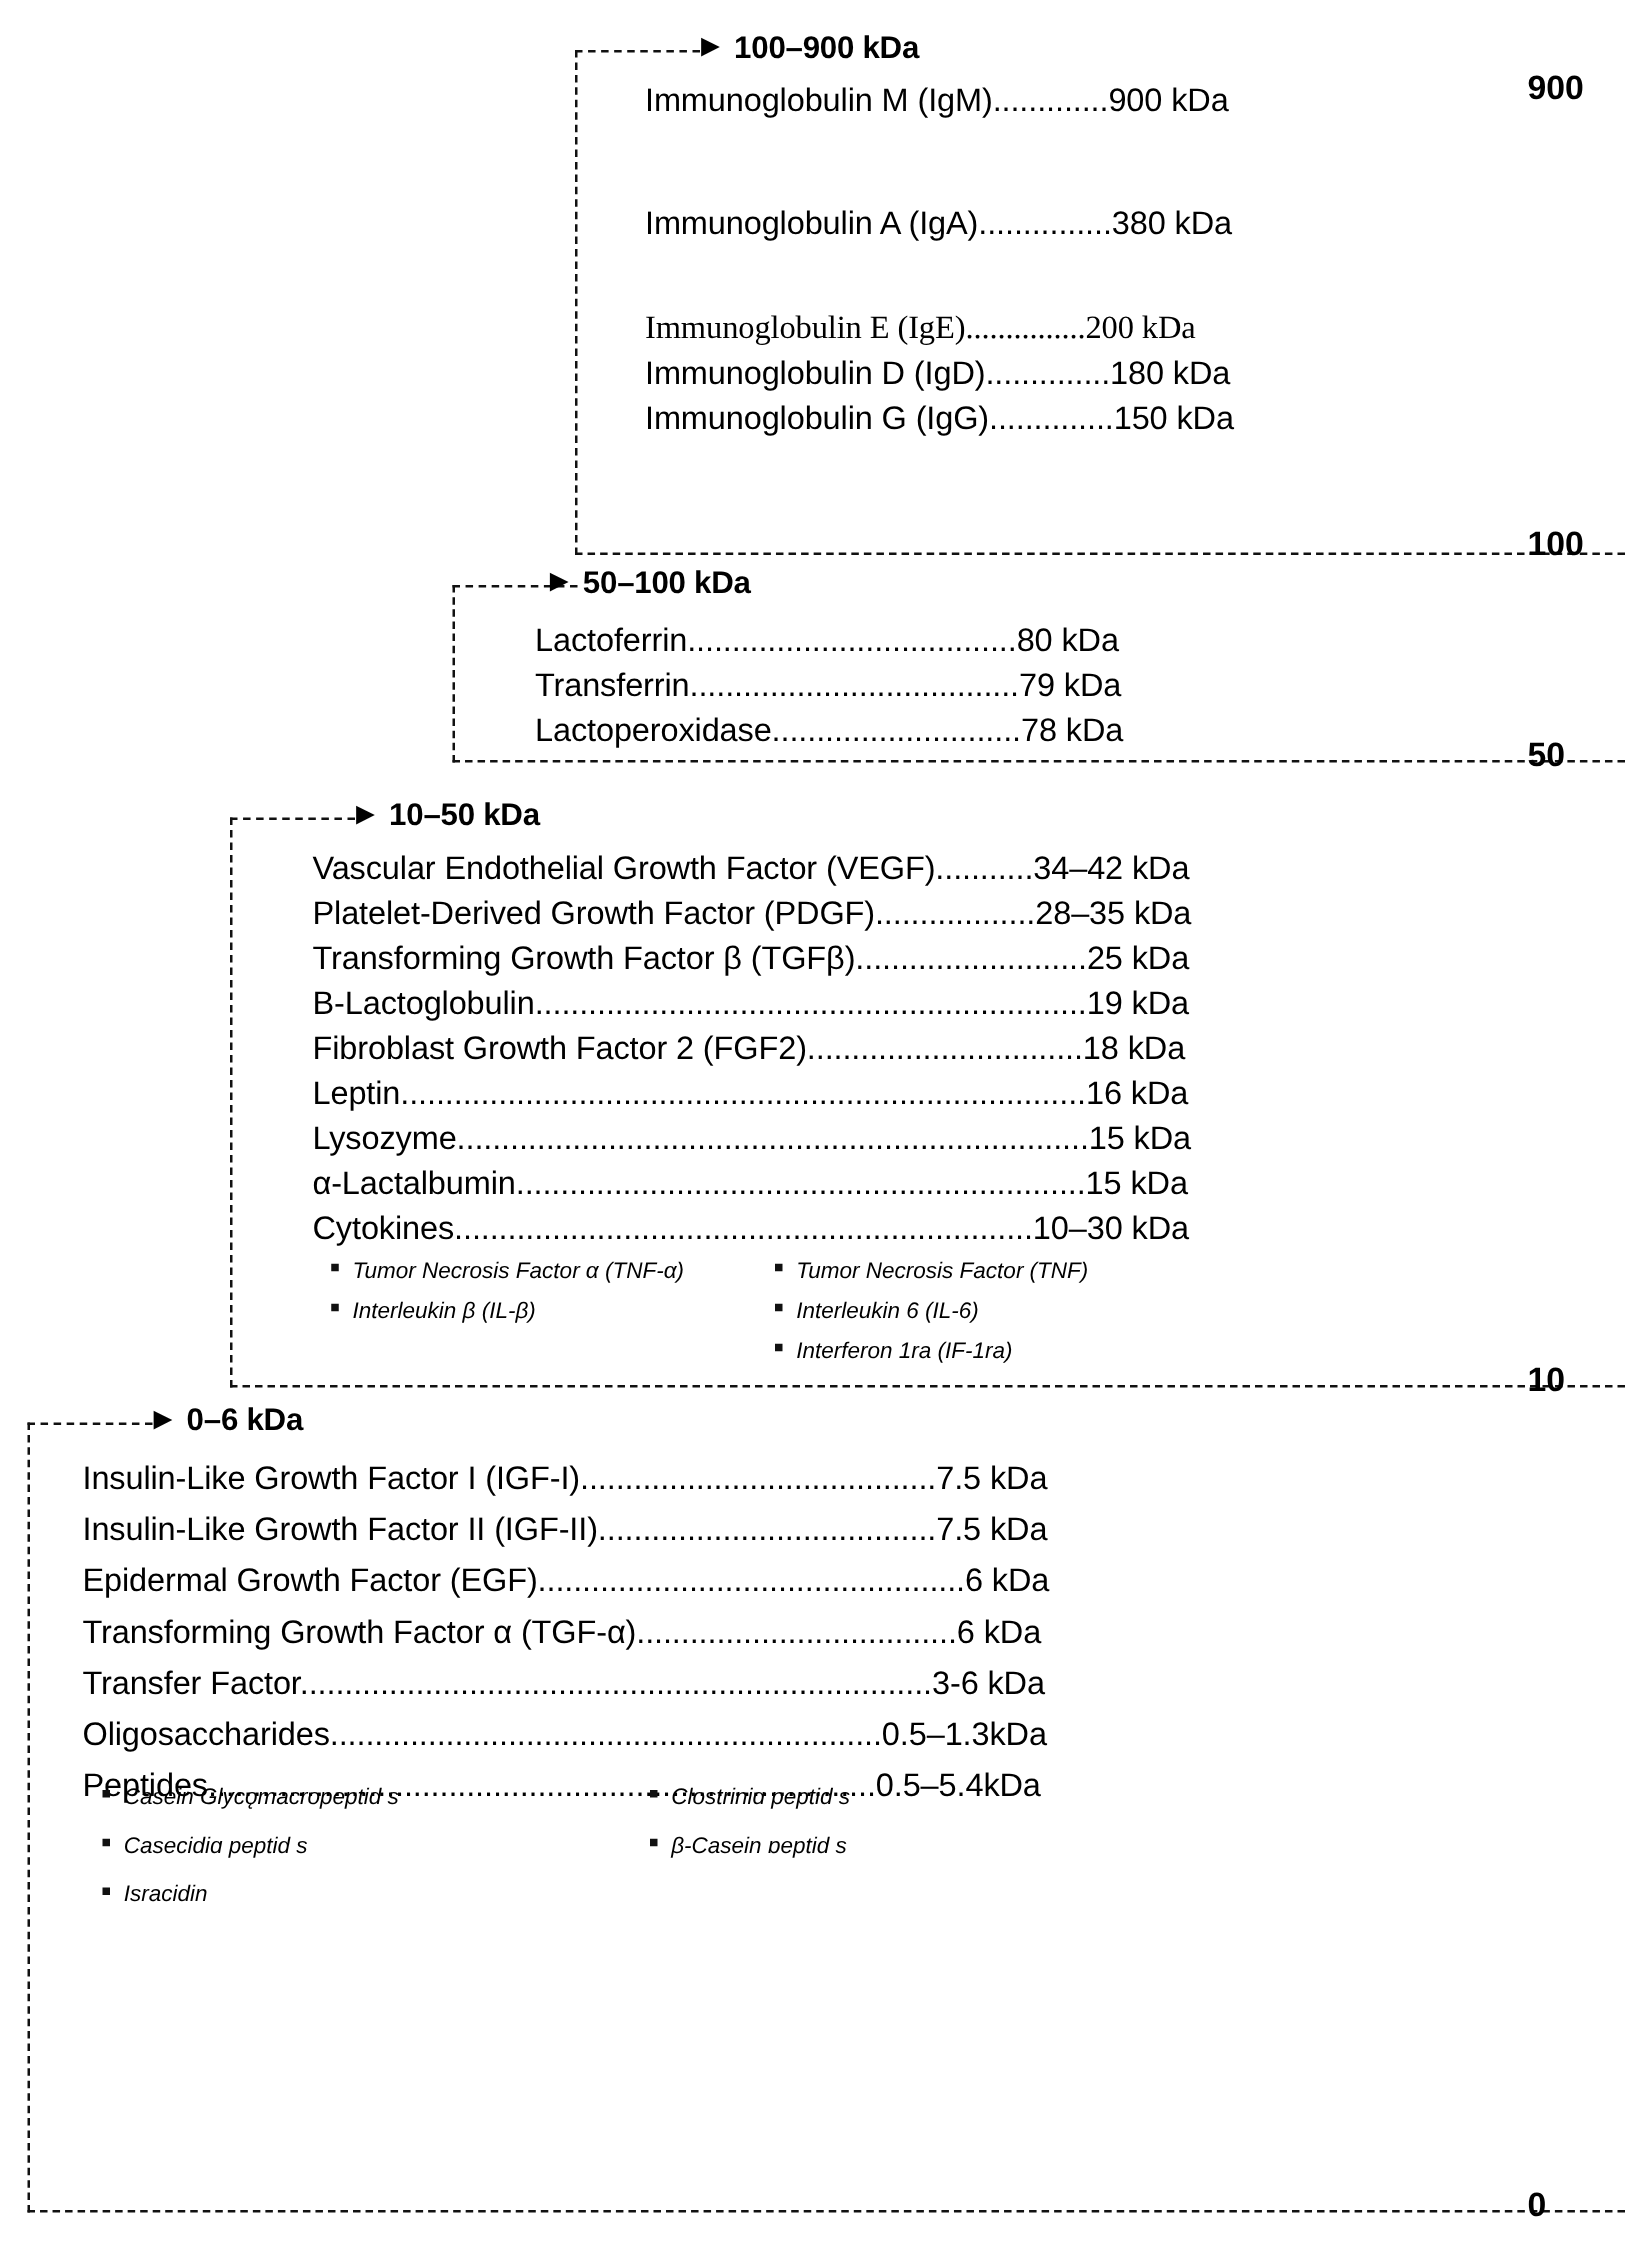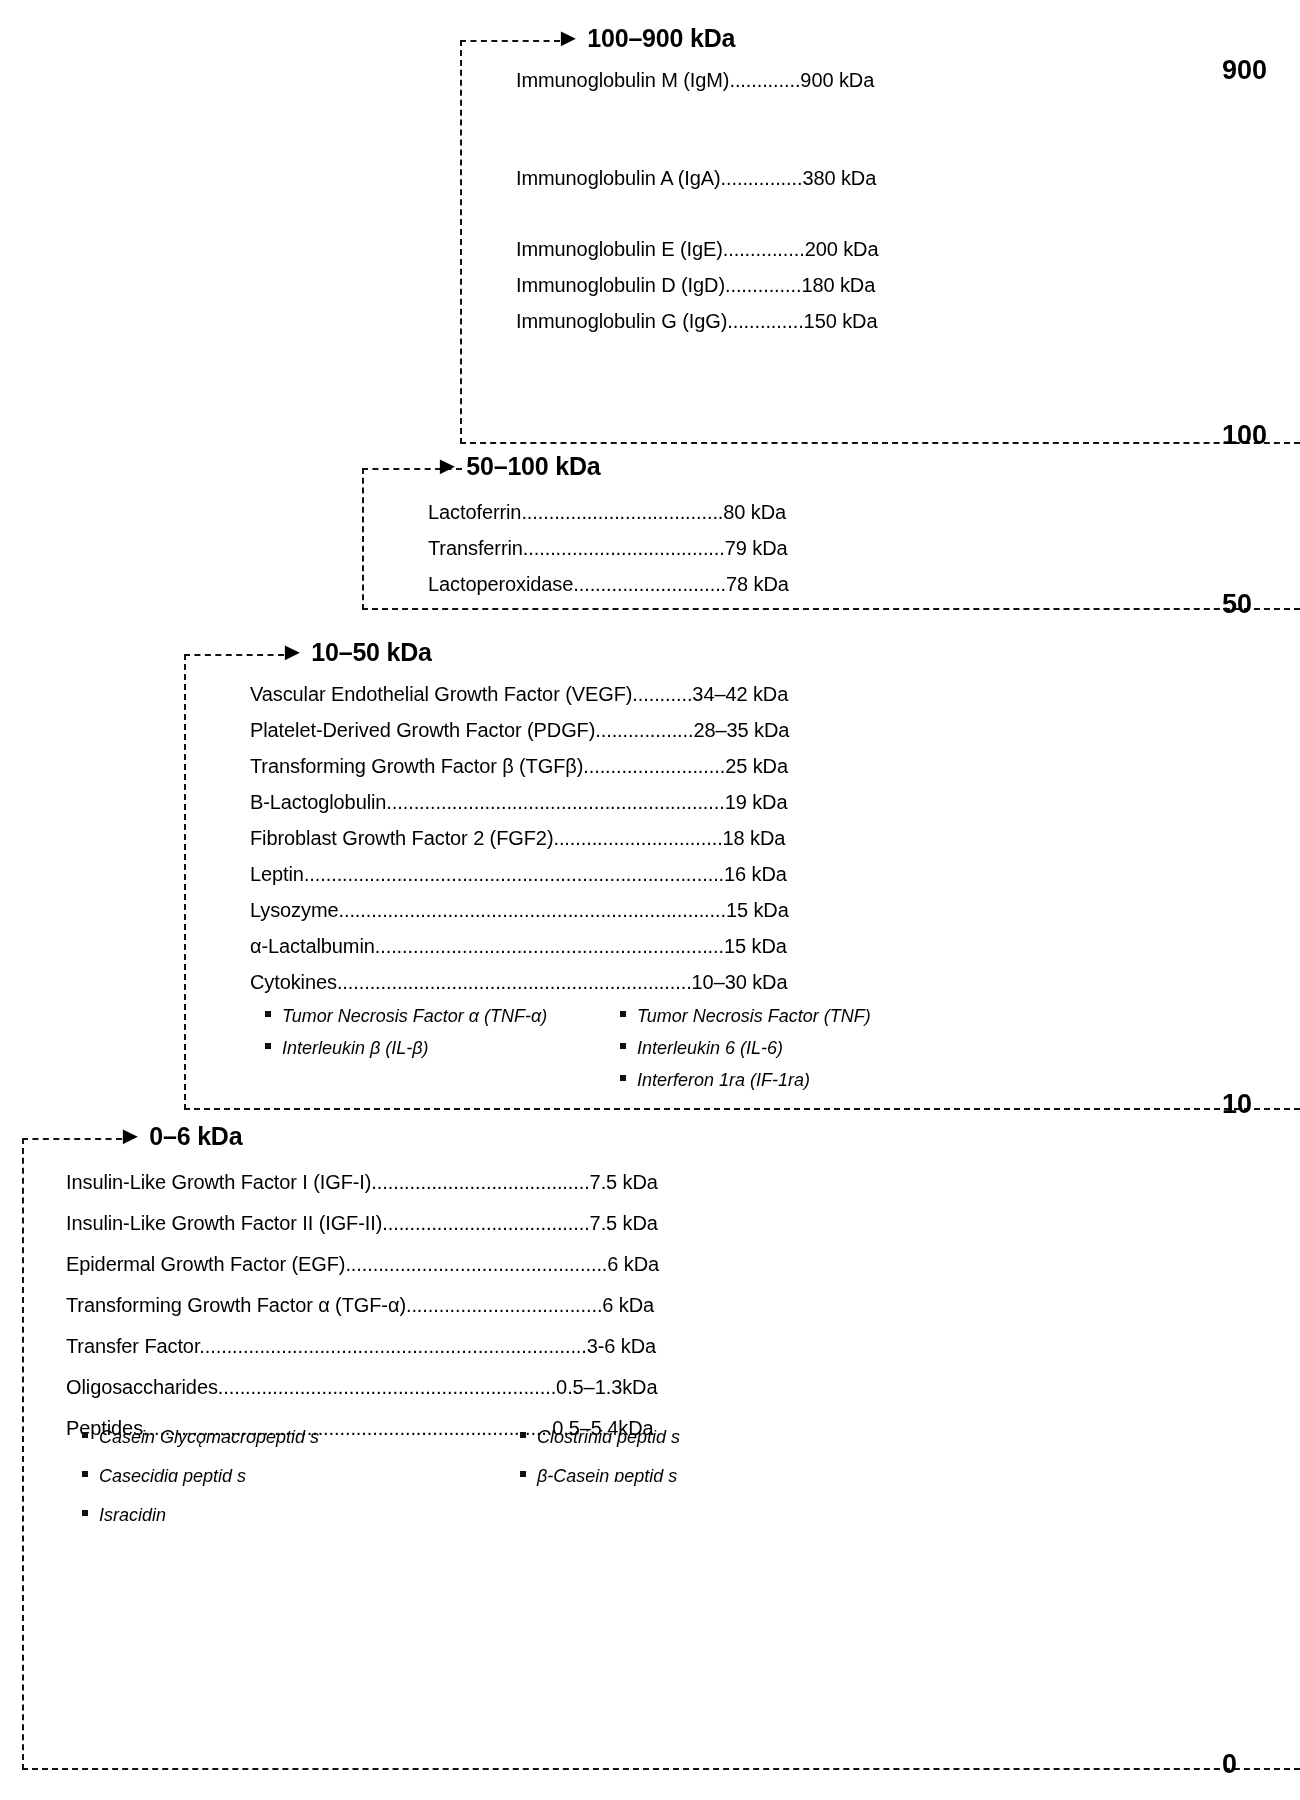--- a/index.html
+++ b/index.html
@@ -48,21 +48,21 @@
     display: inline-block;
     transform: translateY(-1px);
   }
 
   
   .items {
     position: absolute;
     left: 0; top: 0;
   }
   .item {
-    font-size: 20px;
+    font-size: 26px;
     line-height: 36px;
     white-space: nowrap;
     letter-spacing: -0.1px;
   }
 
   
   .scale-num {
     position: absolute;
     font-weight: bold;
     font-size: 27px;
@@ -108,21 +108,21 @@
     <span class="arrow-glyph">►</span>
     <span>100–900 kDa</span>
   </div>
   <div class="items" style="left:516px; top:62px;">
     <div class="item" style="margin-bottom:0px;">
       <span>Immunoglobulin M (IgM).............900 kDa</span>
     </div>
     <div class="item" style="margin-top:62px;">
       <span>Immunoglobulin A (IgA)...............380 kDa</span>
     </div>
-    <div class="item" style="margin-top:35px;">
+    <div class="item" style="margin-top:48px;font-family:Liberation Serif, serif;">
       <span>Immunoglobulin E (IgE)...............200 kDa</span>
     </div>
     <div class="item">
       <span>Immunoglobulin D (IgD)..............180 kDa</span>
     </div>
     <div class="item">
       <span>Immunoglobulin G (IgG)..............150 kDa</span>
     </div>
   </div>
   <div class="scale-num" style="left:1222px; top:55px;">

